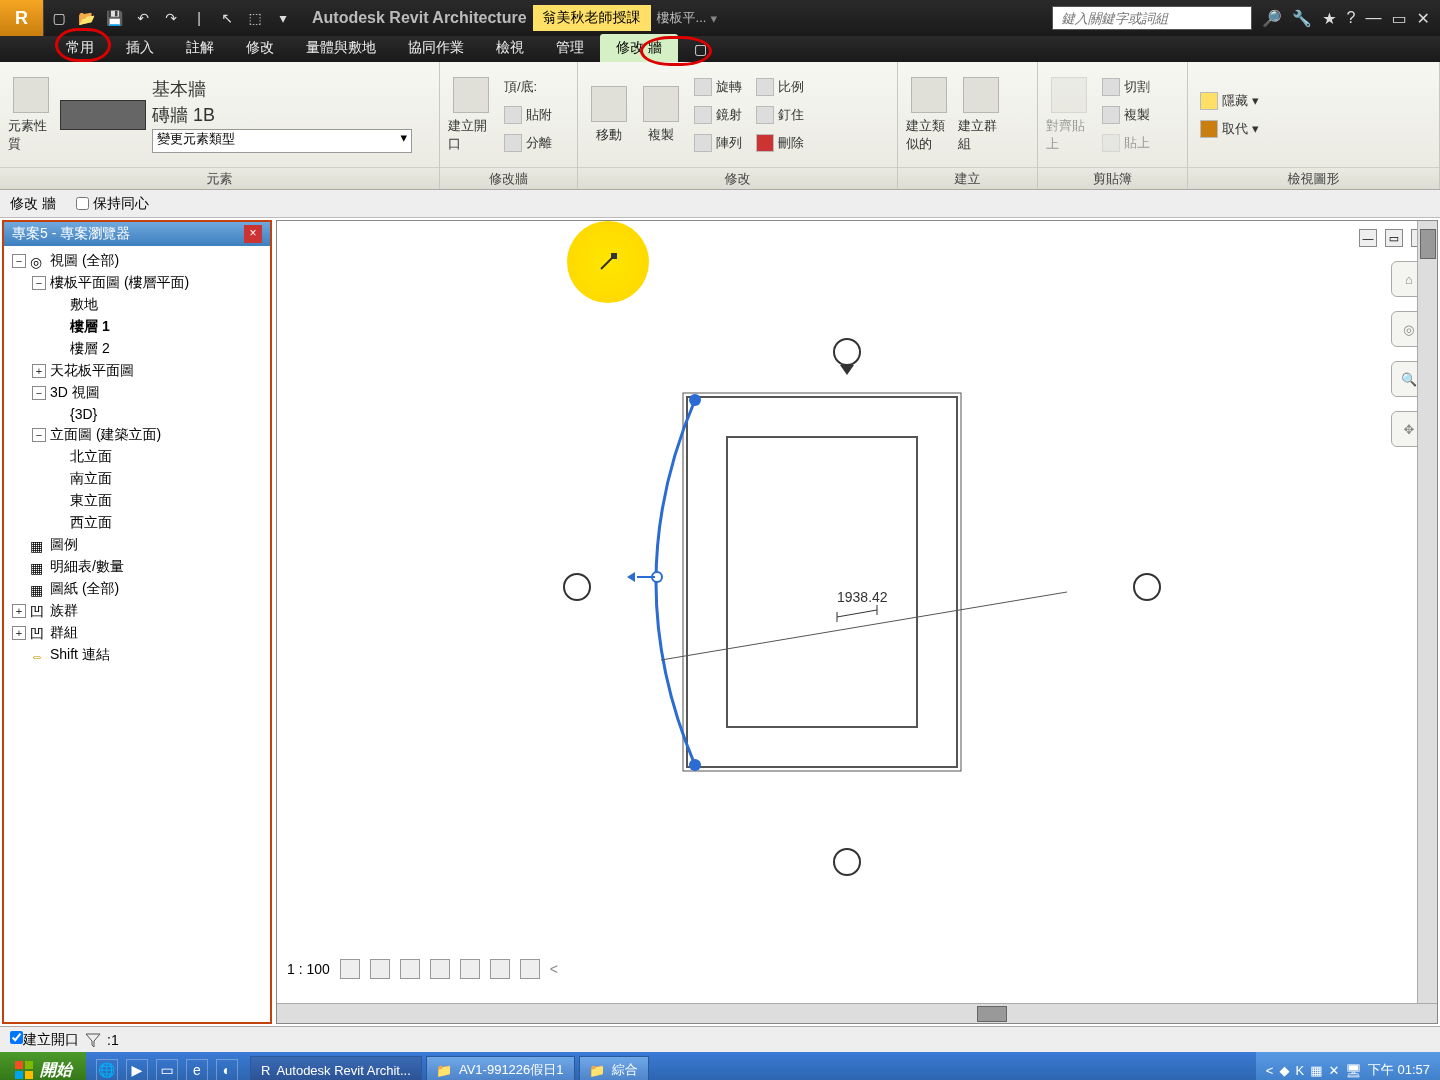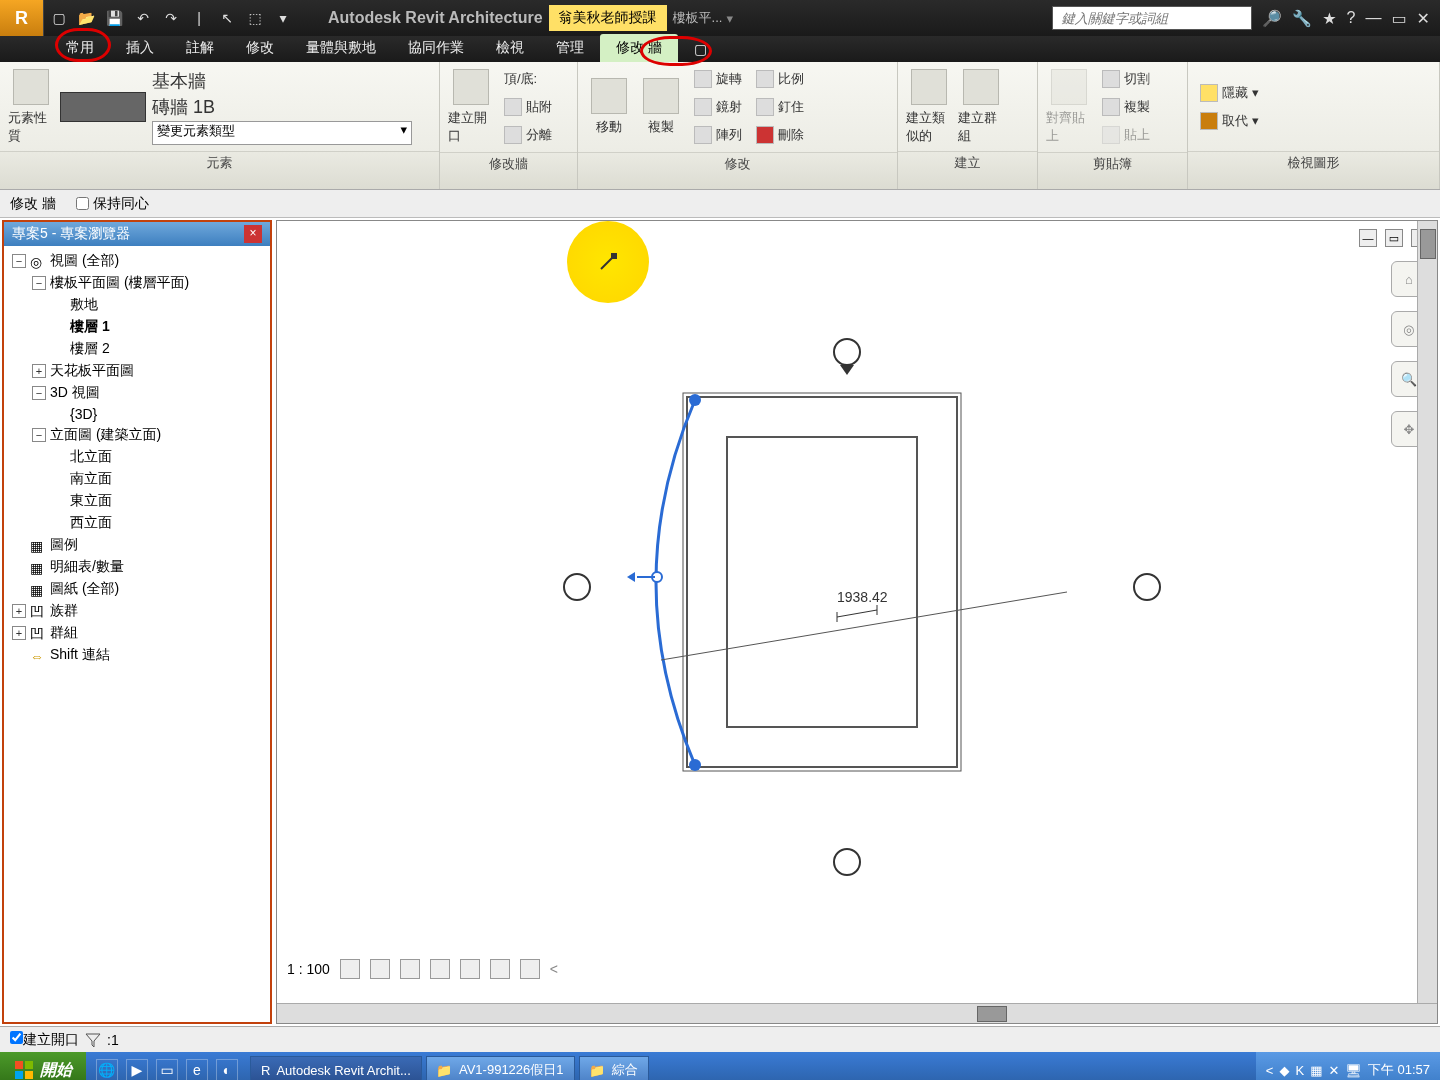--- a/index.html
+++ b/index.html
@@ -3,41 +3,41 @@
 <meta charset="utf-8">
 <style>
 * { margin: 0; padding: 0; box-sizing: border-box; font-family: "Microsoft JhengHei", Arial, sans-serif; }
 body { width: 1440px; height: 1080px; overflow: hidden; background: #fff; font-size: 13px; }
 
 
 .titlebar { height: 36px; background: linear-gradient(#2a2a2a, #1a1a1a); display: flex; align-items: center; color: #fff; font-size: 13px; }
 .app-btn { width: 44px; height: 36px; background: linear-gradient(#f5a623, #c97e0e); border-right: 1px solid #444; display: flex; align-items: center; justify-content: center; color: #fff; font-weight: bold; font-size: 18px; }
 .qat { display: flex; align-items: center; padding: 0 6px; gap: 10px; }
 .qat span { width: 18px; height: 18px; display: inline-flex; align-items: center; justify-content: center; color: #ddd; cursor: pointer; font-size: 14px; }
-.title-text { flex: 0 0 auto; margin-left: 30px; font-weight: bold; color: #bbb; font-size: 16px; }
+.title-text { flex: 0 0 auto; margin-left: 14px; font-weight: bold; color: #bbb; font-size: 16px; }
 .title-badge { background: #ffe066; color: #000; padding: 4px 10px; margin-left: 6px; font-size: 14px; }
 .title-doc { color: #bbb; margin-left: 6px; }
 .title-search { margin-left: auto; margin-right: 10px; }
 .title-search input { width: 200px; height: 24px; padding: 2px 8px; font-style: italic; color: #888; background: #fff; border: 1px solid #555; }
 .title-right { display: flex; gap: 10px; padding-right: 10px; color: #ddd; }
 .title-right span { cursor: pointer; font-size: 16px; }
 
 
 .ribbon-tabs { height: 26px; background: linear-gradient(#2a2a2a, #1a1a1a); display: flex; align-items: flex-end; padding-left: 50px; }
 .ribbon-tab { padding: 5px 16px; color: #eee; cursor: pointer; font-size: 14px; }
 .ribbon-tab.active { background: #d4f0c4; color: #000; border-radius: 3px 3px 0 0; }
 .tab-circle-red { position: absolute; border: 3px solid #d00; border-radius: 50%/60%; pointer-events: none; }
 .circle1 { left: 55px; top: 28px; width: 56px; height: 34px; }
 .circle2 { left: 640px; top: 36px; width: 72px; height: 30px; }
 
 
 .ribbon { height: 128px; background: linear-gradient(#f7f7f2, #e8e8e0); border-bottom: 1px solid #aaa; display: flex; }
 .panel { border-right: 1px solid #c8c8c0; display: flex; flex-direction: column; }
 .panel-body { flex: 1; display: flex; align-items: center; padding: 4px 8px; gap: 6px; }
-.panel-title { height: 38px; text-align: center; font-size: 13px; color: #444; background: linear-gradient(#eaeae2, #dcdcd2); border-top: 1px solid #d0d0c8; line-height: 22px; }
+.panel-title { height: 22px; text-align: center; font-size: 13px; color: #444; background: linear-gradient(#eaeae2, #dcdcd2); border-top: 1px solid #d0d0c8; line-height: 22px; }
 .big-btn { display: flex; flex-direction: column; align-items: center; justify-content: center; width: 46px; height: 80px; cursor: pointer; color: #333; }
 .big-btn .ico { width: 36px; height: 36px; background: #e0e0d8; border: 1px solid #b8b8b0; margin-bottom: 4px; }
 .small-row { display: flex; align-items: center; gap: 4px; height: 26px; cursor: pointer; padding: 0 4px; color: #333; text-align: center; }
 .small-row .ico { width: 18px; height: 18px; background: #ddd; border: 1px solid #bbb; display: inline-block; }
 .vstack { display: flex; flex-direction: column; gap: 2px; }
 .sel-box { width: 260px; }
 .sel-box .lbl { font-size: 18px; color: #333; margin-bottom: 2px; }
 .sel-box select, .sel-box .combo { width: 100%; height: 24px; border: 1px solid #999; background: #fff; font-size: 13px; padding: 0 4px;}
 .swatch { width: 86px; height: 30px; background: #666; border: 1px solid #333; }
 .disabled { opacity: 0.45; }

